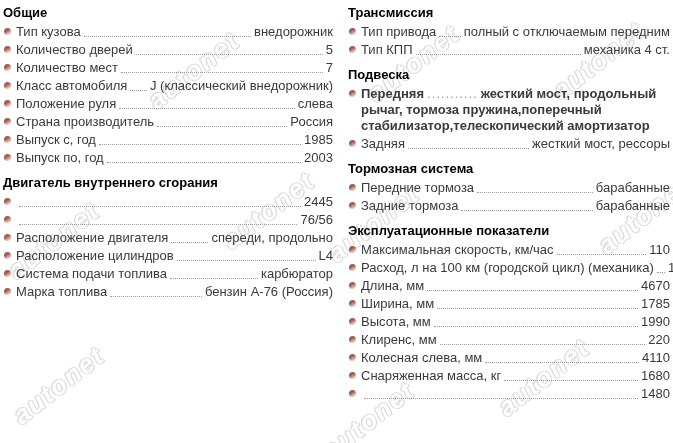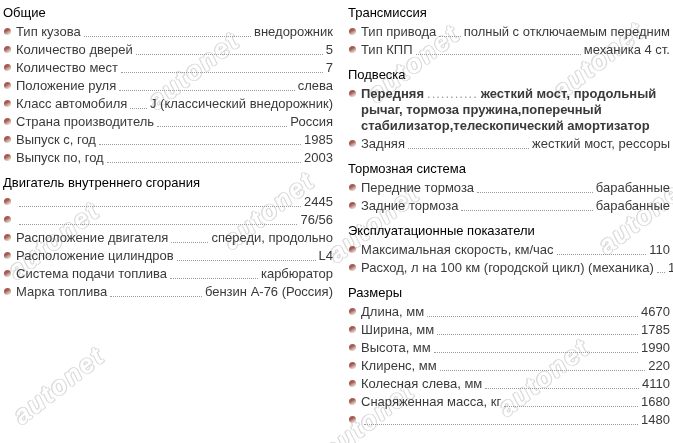--- a/index.html
+++ b/index.html
@@ -32,21 +32,21 @@
     user-select:none;
   }
   .cols{
     position:relative;z-index:1;
     display:flex;
     padding:5px 3px 0 3px;
   }
   .col0{width:330px;margin-right:15px;}
   .col1{width:322px;}
   .sec-title{
-    font-size:13px;line-height:15px;font-weight:normal;
+    font-size:13px;line-height:15px;font-weight:bold;
     color:var(--heading);
     margin:9px 0 4px 0;
   }
   .col > .sec-title:first-child{margin-top:0;}
   .row{
     position:relative;
     padding-left:13px;
     margin:0 0 2px 0;
     display:flex;align-items:flex-end;
     font-size:13px;line-height:16px;color:var(--text);
@@ -104,29 +104,29 @@
           <span class="val">5</span>
         </div>
         <div class="row">
           <span class="bullet"></span>
           <span class="lbl">Количество мест</span>
           <span class="dots"></span>
           <span class="val">7</span>
         </div>
         <div class="row">
           <span class="bullet"></span>
+          <span class="lbl">Класс автомобиля</span>
+          <span class="dots"></span>
+          <span class="val">J (классический внедорожник)</span>
+        </div>
+        <div class="row">
+          <span class="bullet"></span>
           <span class="lbl">Положение руля</span>
           <span class="dots"></span>
           <span class="val">слева</span>
-        </div>
-        <div class="row">
-          <span class="bullet"></span>
-          <span class="lbl">Класс автомобиля</span>
-          <span class="dots"></span>
-          <span class="val">J (классический внедорожник)</span>
         </div>
         <div class="row">
           <span class="bullet"></span>
           <span class="lbl">Страна производитель</span>
           <span class="dots"></span>
           <span class="val">Россия</span>
         </div>
         <div class="row">
           <span class="bullet"></span>
           <span class="lbl">Выпуск с, год</span>
@@ -216,21 +216,20 @@
           <span class="lbl">Максимальная скорость, км/час</span>
           <span class="dots"></span>
           <span class="val">110</span>
         </div>
         <div class="row">
           <span class="bullet"></span>
           <span class="lbl">Расход, л на 100 км (городской цикл) (механика)</span>
           <span class="dots"></span>
           <span class="val">17,2</span>
         </div>
-        <div class="sec-title">Размеры</div>
         <div class="row">
           <span class="bullet"></span>
           <span class="lbl">Длина, мм</span>
           <span class="dots"></span>
           <span class="val">4670</span>
         </div>
         <div class="row">
           <span class="bullet"></span>
           <span class="lbl">Ширина, мм</span>
           <span class="dots"></span>

